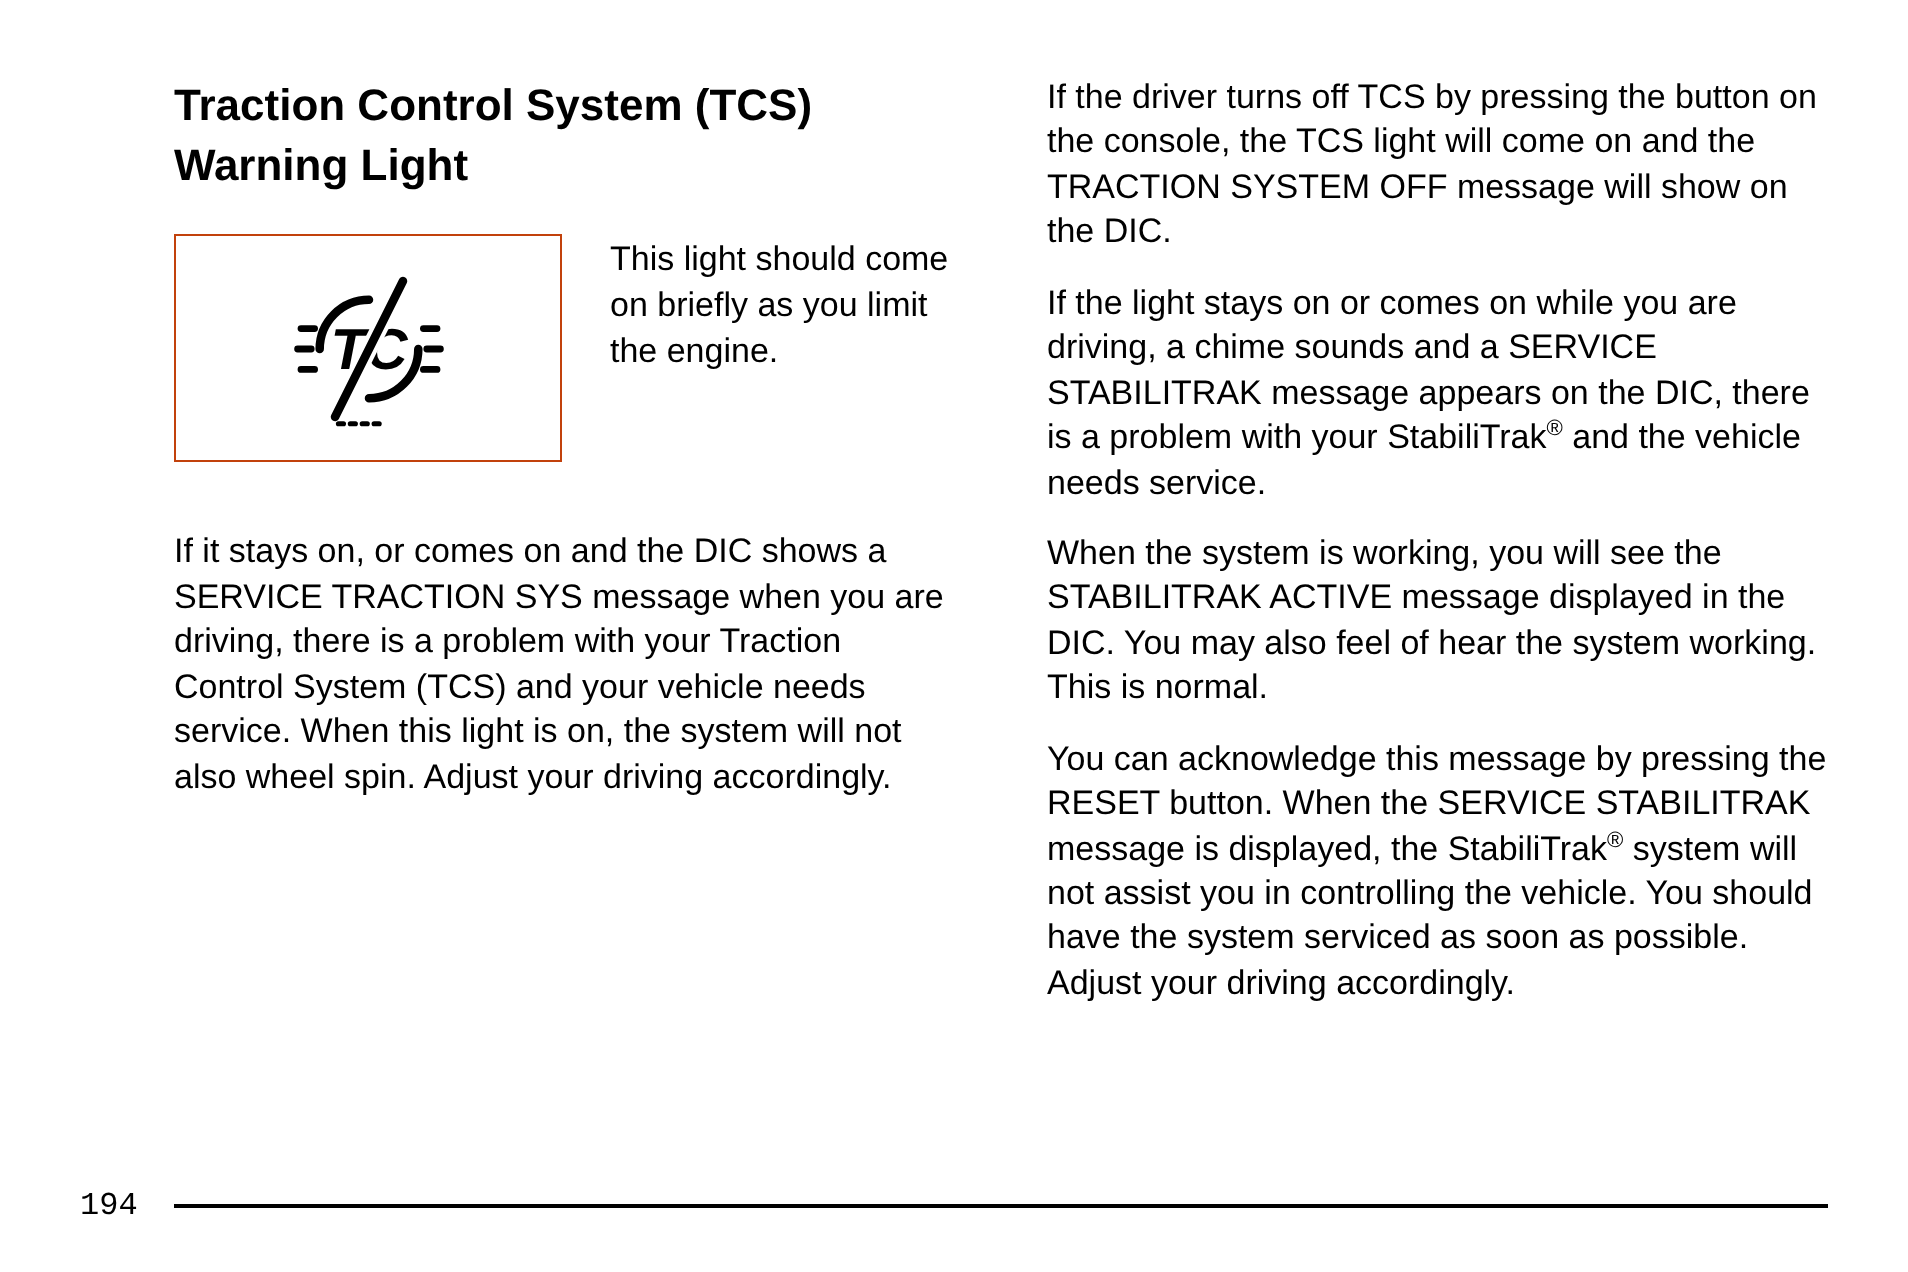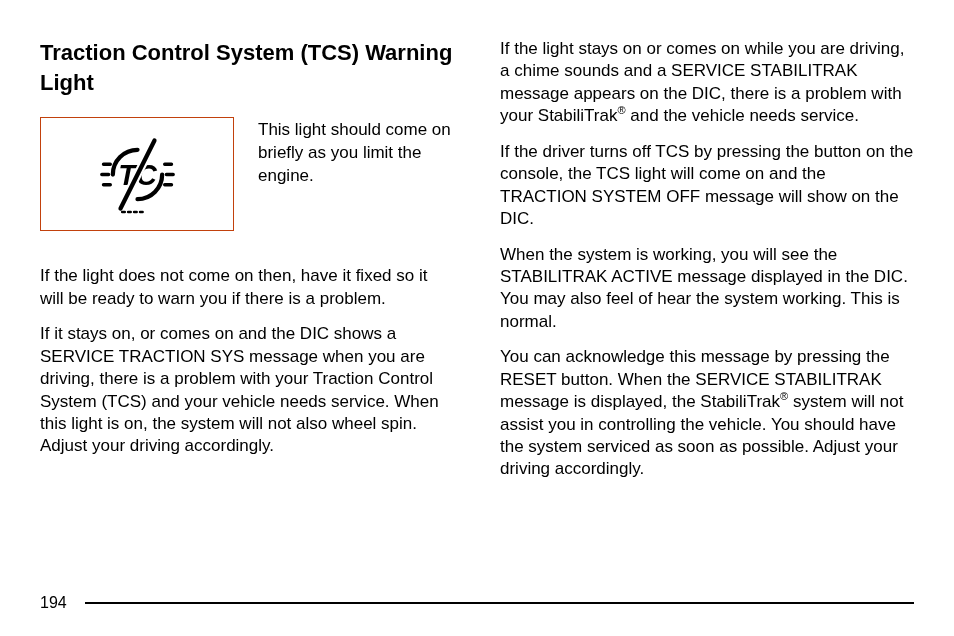--- a/index.html
+++ b/index.html
@@ -12,20 +12,21 @@
       height: 636px;
       background: #fff;
       font-family: Arial, Helvetica, sans-serif;
       color: #000;
       padding: 38px 40px 22px 40px;
       position: relative;
     }
     .content {
       display: flex;
       gap: 46px;
+      margin-left: 47px;
     }
     .column {
       flex: 1;
       min-width: 0;
     }
     h2 {
       font-size: 22px;
       font-weight: bold;
       line-height: 1.35;
       margin-bottom: 20px;
@@ -69,20 +70,21 @@
       bottom: 24px;
       left: 40px;
       right: 40px;
       display: flex;
       align-items: center;
     }
     .page-num {
       font-size: 16px;
       font-weight: normal;
       margin-right: 18px;
+      font-family: Liberation Mono, monospace;
     }
     .footer-line {
       flex: 1;
       height: 1.5px;
       background: #000;
     }
   </style>
 </head>
 <body>
 
@@ -97,27 +99,26 @@
           <path d="M 18 38 L 10 38 M 16 50 L 8 50 M 18 62 L 10 62" stroke="#000" stroke-width="4" stroke-linecap="round"></path>
           <path d="M 82 38 L 90 38 M 84 50 L 92 50 M 82 62 L 90 62" stroke="#000" stroke-width="4" stroke-linecap="round"></path>
           <text x="50" y="62" font-family="Arial" font-size="34" font-weight="bold" font-style="italic" text-anchor="middle" fill="#000">TC</text>
           <line x1="30" y1="90" x2="70" y2="10" stroke="#fff" stroke-width="10" stroke-linecap="round"></line>
           <line x1="30" y1="90" x2="70" y2="10" stroke="#000" stroke-width="5" stroke-linecap="round"></line>
           <path d="M 32 94 L 38 94 L 44 94 L 50 94 L 56 94" fill="none" stroke="#000" stroke-width="3" stroke-linecap="round" stroke-dasharray="3,4"></path>
         </svg>
       </div>
       <div class="icon-text">This light should come on briefly as you limit the engine.</div>
     </div>
-    <p>If the light does not come on then, have it fixed so it will be ready to warn you if there is a problem.</p>
     <p>If it stays on, or comes on and the DIC shows a SERVICE TRACTION SYS message when you are driving, there is a problem with your Traction Control System (TCS) and your vehicle needs service. When this light is on, the system will not also wheel spin. Adjust your driving accordingly.</p>
   </div>
 
   <div class="column">
+    <p>If the driver turns off TCS by pressing the button on the console, the TCS light will come on and the TRACTION SYSTEM OFF message will show on the DIC.</p>
     <p>If the light stays on or comes on while you are driving, a chime sounds and a SERVICE STABILITRAK message appears on the DIC, there is a problem with your StabiliTrak<sup>®</sup> and the vehicle needs service.</p>
-    <p>If the driver turns off TCS by pressing the button on the console, the TCS light will come on and the TRACTION SYSTEM OFF message will show on the DIC.</p>
     <p>When the system is working, you will see the STABILITRAK ACTIVE message displayed in the DIC. You may also feel of hear the system working. This is normal.</p>
     <p>You can acknowledge this message by pressing the RESET button. When the SERVICE STABILITRAK message is displayed, the StabiliTrak<sup>®</sup> system will not assist you in controlling the vehicle. You should have the system serviced as soon as possible. Adjust your driving accordingly.</p>
   </div>
 </div>
 
 <div class="footer">
   <span class="page-num">194</span>
   <div class="footer-line"></div>
 </div>
 

